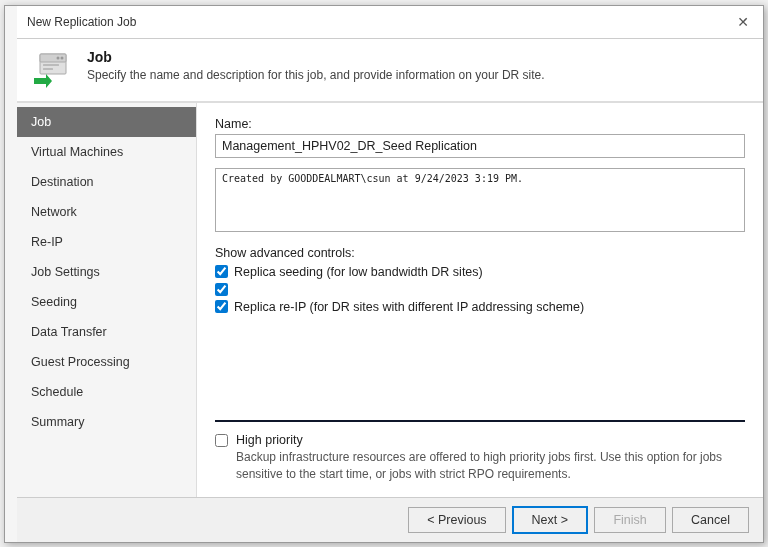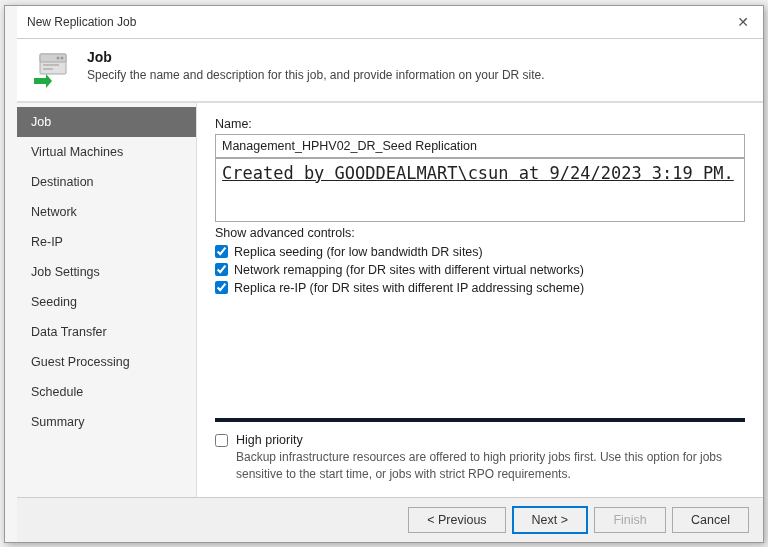--- a/index.html
+++ b/index.html
@@ -102,20 +102,21 @@
       background: #6d6d6d;
       color: white;
     }
     .main-content {
       flex: 1;
       padding: 14px 18px;
       background: #ffffff;
       overflow-y: auto;
       display: flex;
       flex-direction: column;
+      gap: 10px;
     }
     .field-group {
       display: flex;
       flex-direction: column;
       gap: 3px;
     }
     .field-label {
       font-size: 12.5px;
       color: #222;
     }
@@ -125,27 +126,26 @@
       font-size: 12.5px;
       border: 1px solid #aaa;
       background: white;
       color: #222;
       outline: none;
     }
     .field-textarea {
       width: 100%;
       height: 64px;
       padding: 4px 6px;
-      font-size: 17px;
+      font-size: 10px;
       border: 1px solid #aaa;
       background: white;
       color: #222;
       resize: none;
       outline: none;
-      text-decoration: underline;
     }
     .advanced-section {
       margin-top: 4px;
     }
     .advanced-title {
       font-size: 12.5px;
       color: #222;
       margin-bottom: 5px;
     }
     .checkbox-row {
@@ -160,21 +160,21 @@
       cursor: pointer;
       accent-color: #0078d4;
     }
     .checkbox-row label {
       font-size: 12.5px;
       color: #222;
     }
     .high-priority-section {
       margin-top: auto;
       padding-top: 10px;
-      border-top: 4px solid #0f172a;
+      border-top: 2px solid #0f172a;
     }
     .high-priority-row {
       display: flex;
       align-items: flex-start;
       gap: 8px;
     }
     .high-priority-row input[type=checkbox] {
       width: 13px;
       height: 13px;
       margin-top: 2px;
@@ -276,21 +276,20 @@
       </div>
 
       <div class="advanced-section">
         <div class="advanced-title">Show advanced controls:</div>
         <div class="checkbox-row">
           <input type="checkbox" id="replica-seeding" checked="" style="">
           <label for="replica-seeding">Replica seeding (for low bandwidth DR sites)</label>
         </div>
         <div class="checkbox-row">
           <input type="checkbox" id="network-remapping" checked="" style="">
-          <label for="network-remapping">Network remapping (for DR sites with different virtual networks)</label>
         </div>
         <div class="checkbox-row">
           <input type="checkbox" id="replica-reip" checked="" style="">
           <label for="replica-reip">Replica re-IP (for DR sites with different IP addressing scheme)</label>
         </div>
       </div>
 
       <div style="flex:1"></div>
 
       <div class="high-priority-section">

